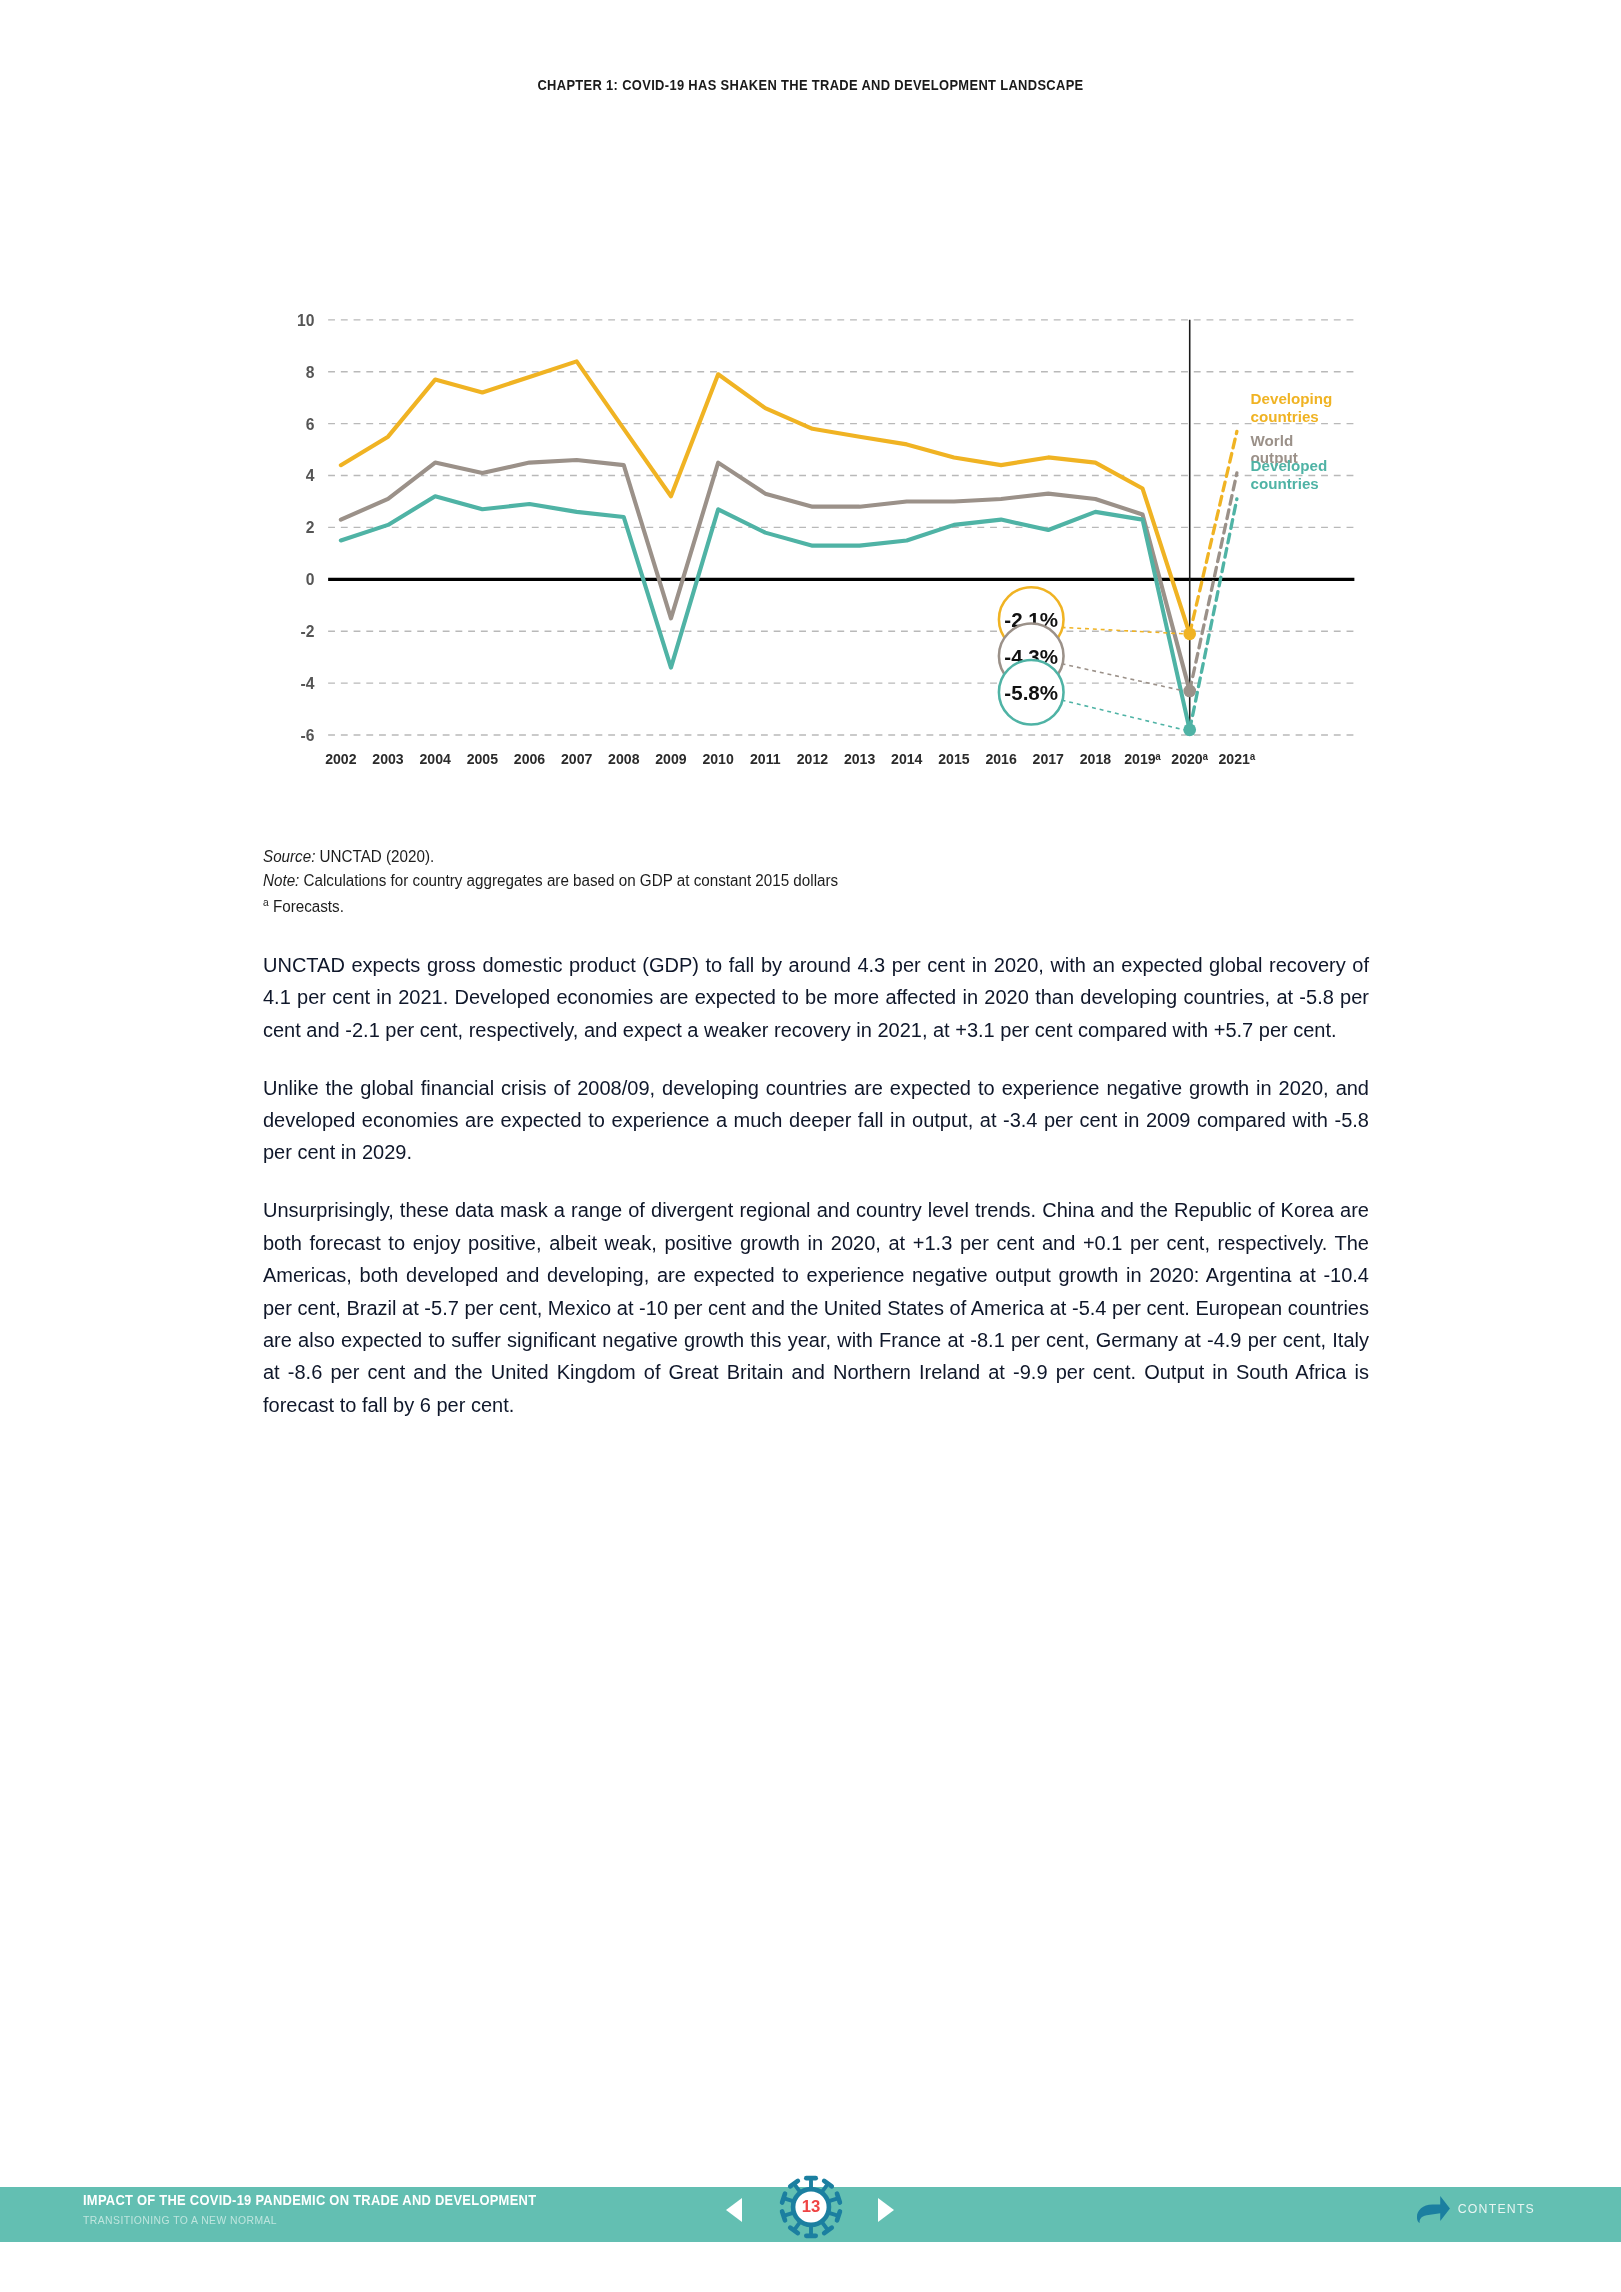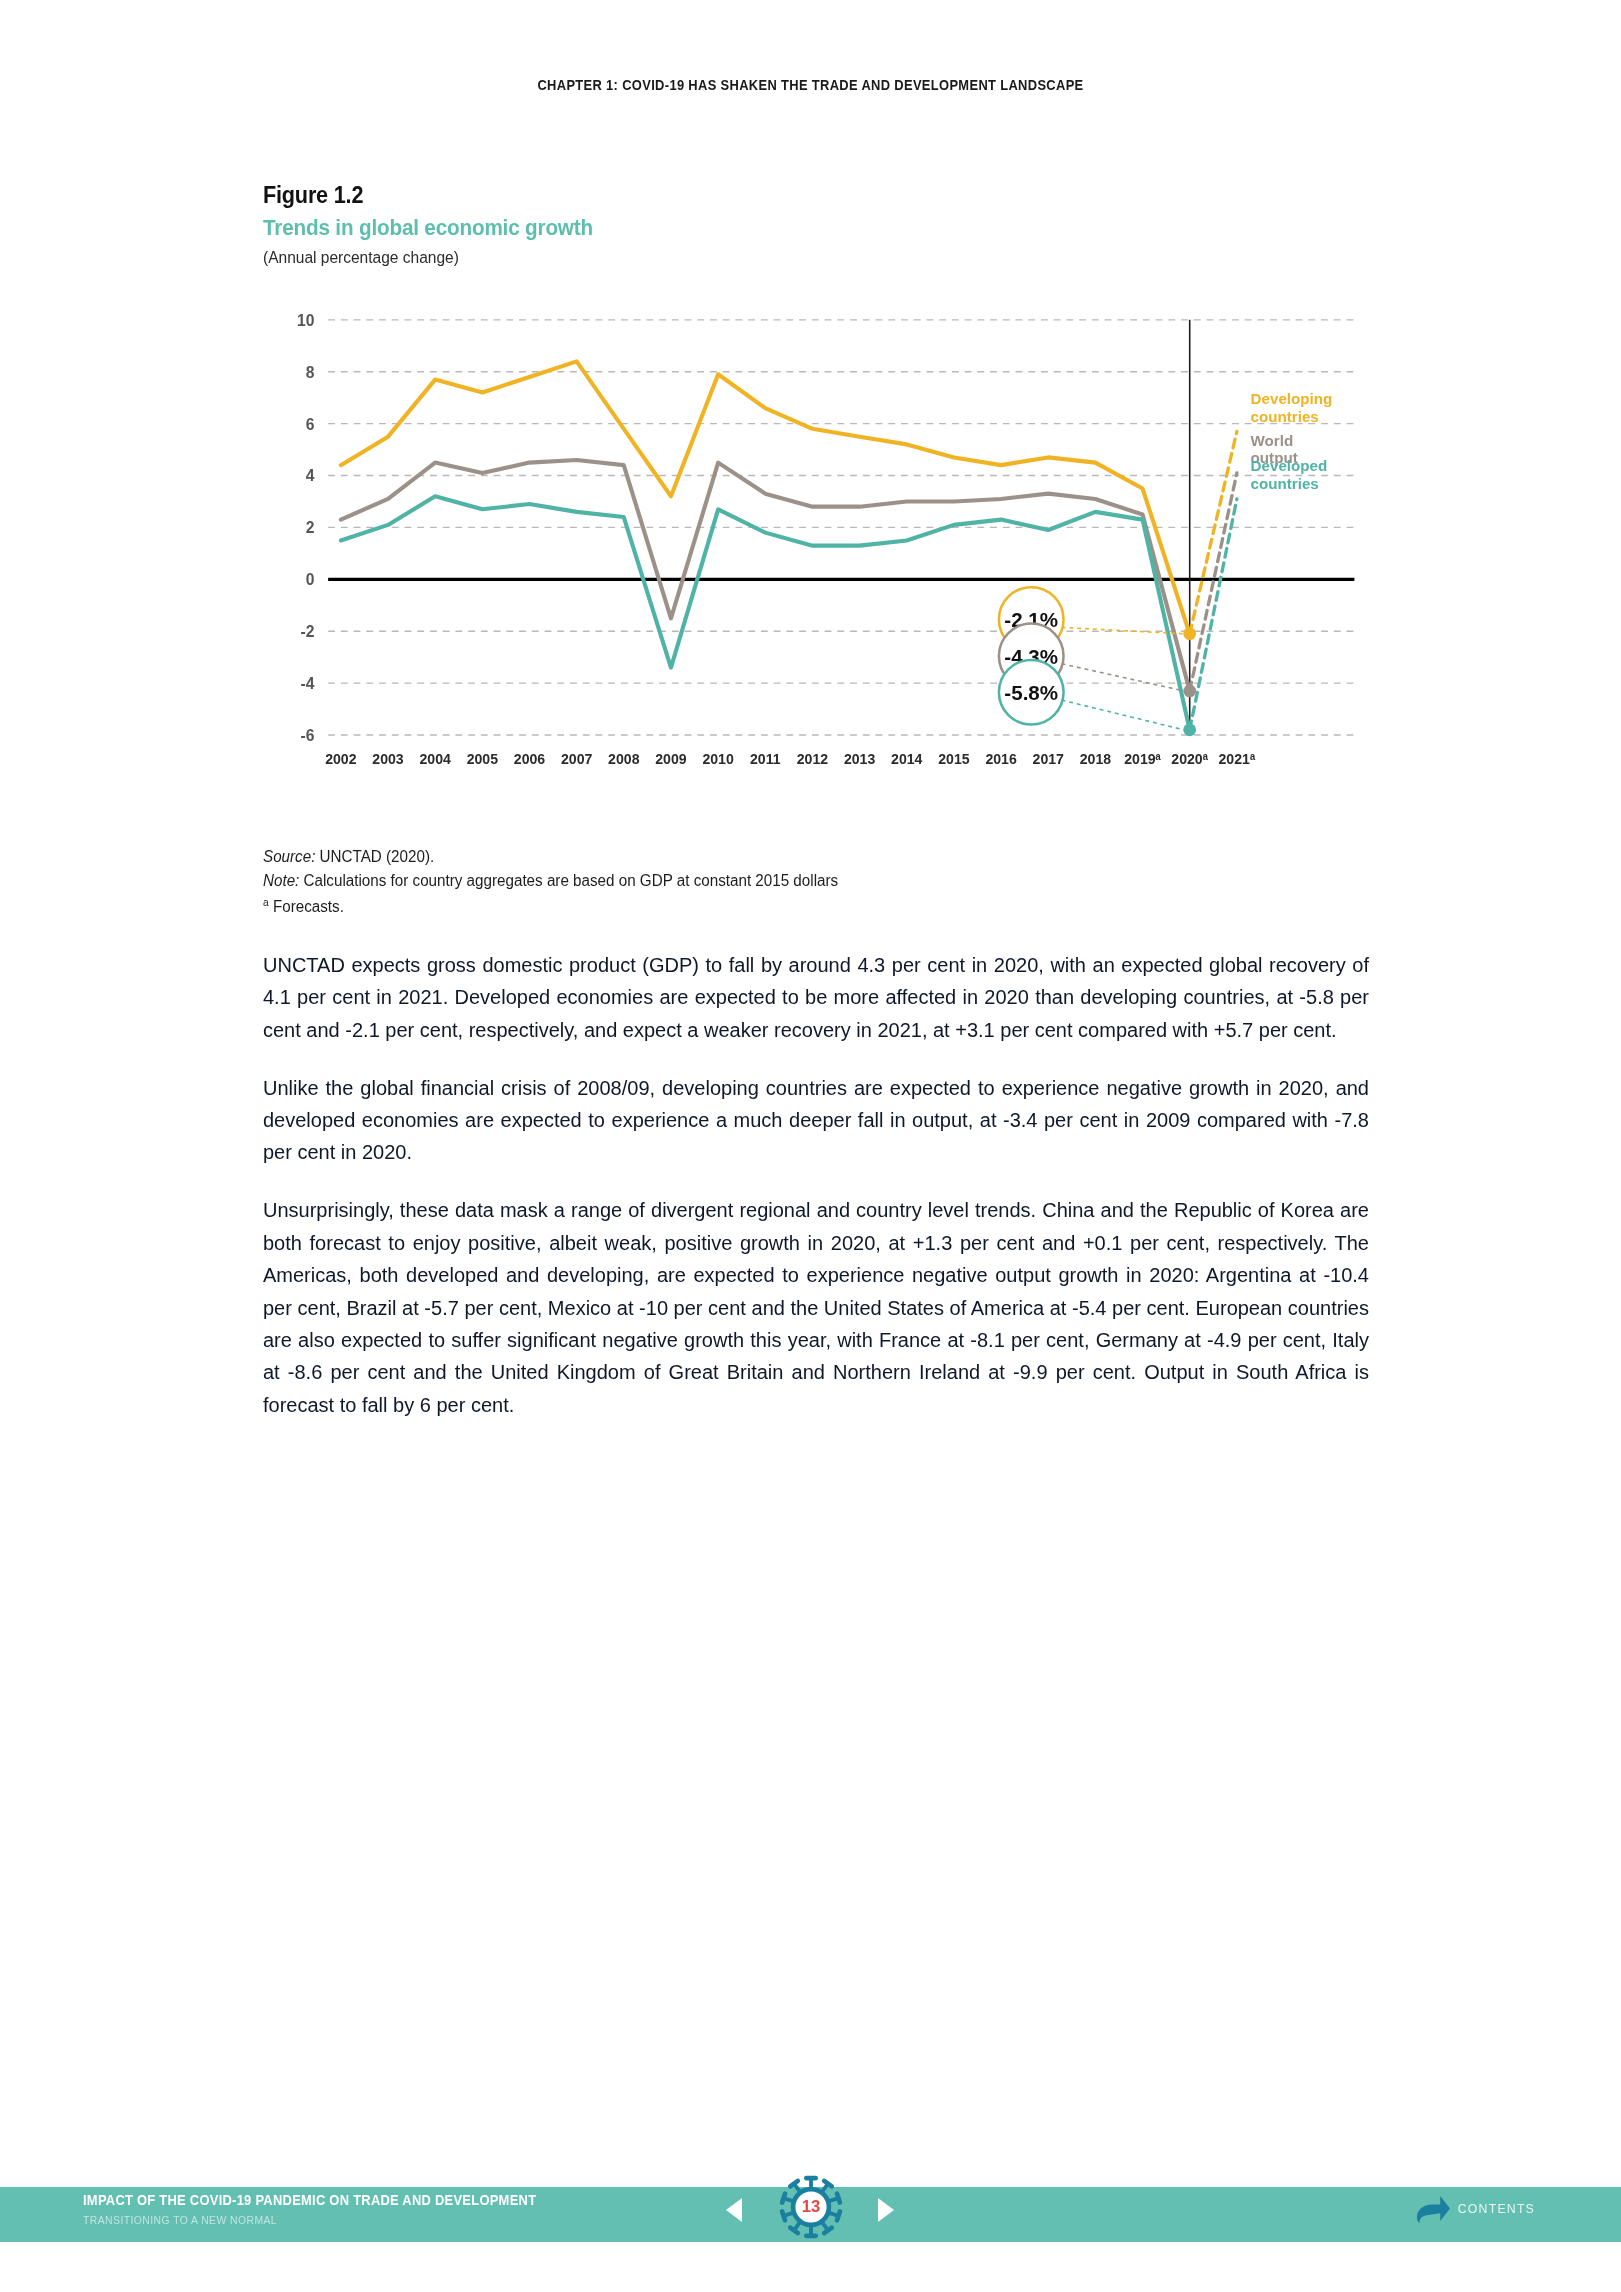--- a/index.html
+++ b/index.html
@@ -79,25 +79,20 @@
     display:flex; align-items:center; gap:5.9px;text-align:center; }
   .contents-label { font-size:12.3px; color:#e8f5f2; letter-spacing:1.2px; }
 </style>
 </head>
 <body>
 
 <div class="page">
 
   <div class="run-head">CHAPTER 1: COVID-19 HAS SHAKEN THE TRADE AND DEVELOPMENT LANDSCAPE</div>
 
-  <div class="fig-block">
-    <div class="fig-num">Figure 1.2</div>
-    <div class="fig-title">Trends in global economic growth</div>
-    <div class="fig-sub">(Annual percentage change)</div>
-  </div>
 
   <div class="chart-wrap">
     <svg id="chart-svg" width="1098" height="519" viewBox="0 0 1120 530">
         <line x1="72" y1="8" x2="1120" y2="8" stroke="#b9b9b9" stroke-width="1.4" stroke-dasharray="7 6"></line>
         <text x="58" y="14" text-anchor="end" font-size="16" fill="#555" font-family="&quot;Liberation Sans&quot;, sans-serif">10</text>
         <line x1="72" y1="61" x2="1120" y2="61" stroke="#b9b9b9" stroke-width="1.4" stroke-dasharray="7 6"></line>
         <text x="58" y="67" text-anchor="end" font-size="16" fill="#555" font-family="&quot;Liberation Sans&quot;, sans-serif">8</text>
         <line x1="72" y1="114" x2="1120" y2="114" stroke="#b9b9b9" stroke-width="1.4" stroke-dasharray="7 6"></line>
         <text x="58" y="120" text-anchor="end" font-size="16" fill="#555" font-family="&quot;Liberation Sans&quot;, sans-serif">6</text>
         <line x1="72" y1="167" x2="1120" y2="167" stroke="#b9b9b9" stroke-width="1.4" stroke-dasharray="7 6"></line>
@@ -167,21 +162,21 @@
     <div class="ln">
       <i>Note:</i><span> Calculations for country aggregates are based on GDP at constant 2015 dollars</span>
     </div>
     <div class="ln">
       <span class="sup">a</span><span> Forecasts.</span>
     </div>
   </div>
 
   <div class="body-copy">
     <p>UNCTAD expects gross domestic product (GDP) to fall by around 4.3 per cent in 2020, with an expected global recovery of 4.1 per cent in 2021. Developed economies are expected to be more affected in 2020 than developing countries, at -5.8 per cent and -2.1 per cent, respectively, and expect a weaker recovery in 2021, at +3.1 per cent compared with +5.7 per cent.</p>
-    <p>Unlike the global financial crisis of 2008/09, developing countries are expected to experience negative growth in 2020, and developed economies are expected to experience a much deeper fall in output, at -3.4 per cent in 2009 compared with -7.8 per cent in 2020.</p>
+    <p>Unlike the global financial crisis of 2008/09, developing countries are expected to experience negative growth in 2020, and developed economies are expected to experience a much deeper fall in output, at -3.4 per cent in 2009 compared with -5.8 per cent in 2029.</p>
     <p>Unsurprisingly, these data mask a range of divergent regional and country level trends. China and the Republic of Korea are both forecast to enjoy positive, albeit weak, positive growth in 2020, at +1.3 per cent and +0.1 per cent, respectively. The Americas, both developed and developing, are expected to experience negative output growth in 2020: Argentina at -10.4 per cent, Brazil at -5.7 per cent, Mexico at -10 per cent and the United States of America at -5.4 per cent. European countries are also expected to suffer significant negative growth this year, with France at -8.1 per cent, Germany at -4.9 per cent, Italy at -8.6 per cent and the United Kingdom of Great Britain and Northern Ireland at -9.9 per cent. Output in South Africa is forecast to fall by 6 per cent.</p>
   </div>
 
   <div class="footer-bar"></div>
   <div class="footer-title">IMPACT OF THE COVID-19 PANDEMIC ON TRADE AND DEVELOPMENT</div>
   <div class="footer-sub">TRANSITIONING TO A NEW NORMAL</div>
 
   <div class="nav-prev"></div>
   <div class="nav-next"></div>
 

